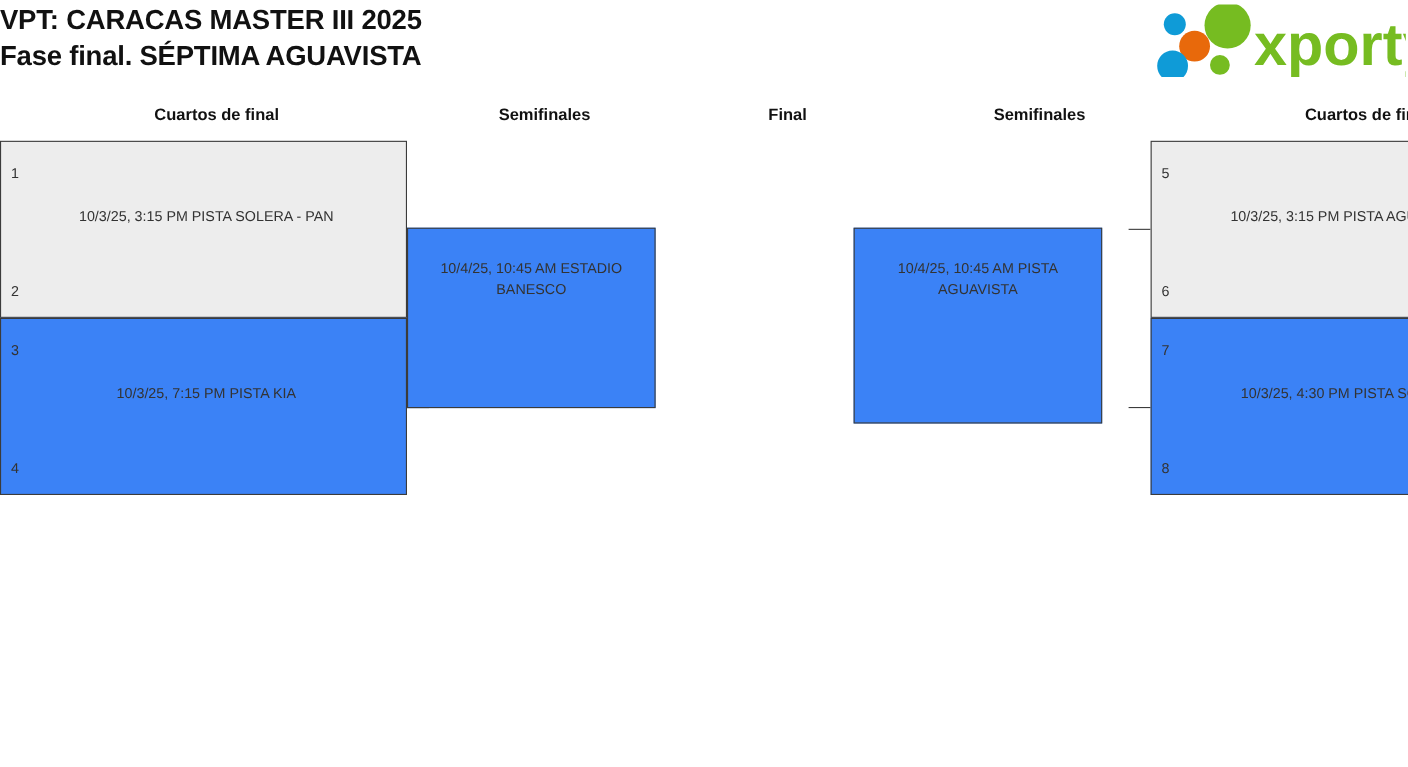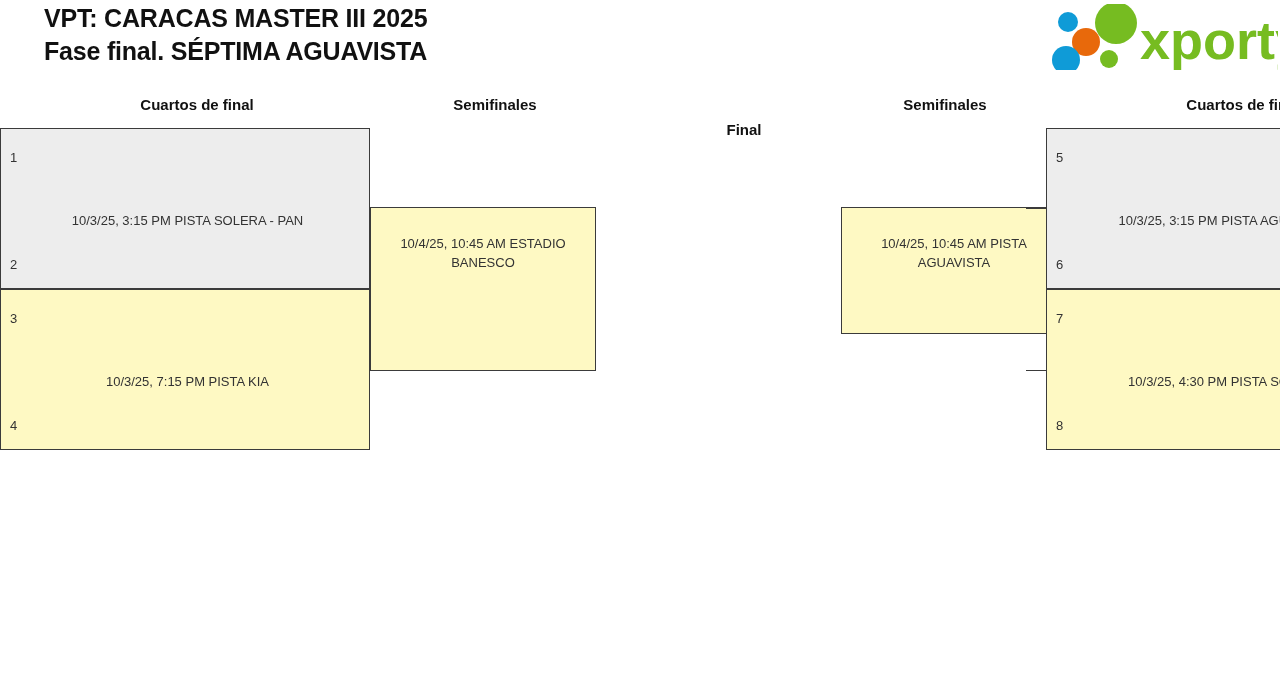--- a/index.html
+++ b/index.html
@@ -24,21 +24,21 @@
   .title-block {
     position: absolute;
     left: 0; top: 2px;
     font-size: 25px;
     font-weight: 700;
     line-height: 33px;
     letter-spacing: -0.2px;
     color: #111111;
     white-space: nowrap;
   }
-  .title-line { display: block; padding-left: 44px; }
+  .title-line { display: block; }
 
   
   .logo {
     position: absolute;
     right: 2px; top: 4px;
     width: 230px; height: 66px;
   }
   .logo svg { display: block; }
 
   
@@ -56,21 +56,21 @@
   
   .bracket {
     position: absolute;
     left: 0; top: 0;
     width: 1280px; height: 697px;
   }
 
   .match-box {
     position: absolute;
     border: 1px solid #3b3b3b;
-    background: #fef9c3;
+    background: #3b82f6;
   }
   .match-box.shaded { background: #ededed; }
 
   .seed {
     position: absolute;
     left: 9px;
     font-size: 13px;
     color: #333333;
     line-height: 14px;
   }
@@ -79,21 +79,21 @@
 
   .match-label {
     position: absolute;
     left: 0; right: 0;
     text-align: center;
     font-size: 13px;
     line-height: 19px;
     color: #333333;
     padding: 0 10px;
   }
-  .match-label.mid { top: 82px; padding-left: 15px; }
+  .match-label.mid { top: 58px; padding-left: 15px; }
   .match-label.upper { top: 26px; }
 
   
   .match-box.clip-right .match-label {
     right: auto;
     width: 352px;
     white-space: nowrap;
     overflow: visible;
   }
 
@@ -133,21 +133,21 @@
       <circle cx="61" cy="55" r="9" fill="#76bc21"></circle>
 
       <text x="92" y="55" font-family="'Liberation Sans', sans-serif" font-size="54" font-weight="700" fill="#76bc21">xporty</text>
     </svg>
   </div>
 
 </div>
 
 <div class="round-header" style="left:0px; width:370px;">Cuartos de final</div>
 <div class="round-header" style="left:370px; width:226px;">Semifinales</div>
-<div class="round-header" style="left:620px; width:224px;margin-top:25px;">Final</div>
+<div class="round-header" style="left:592px; width:224px;">Final</div>
 <div class="round-header" style="left:820px; width:226px;">Semifinales</div>
 <div class="round-header" style="left:1046px; width:370px;">Cuartos de final</div>
 
 <div class="bracket">
 
   <div class="match-box shaded" style="left:0px; top:128px; width:370px; height:161px;">
     <span class="seed top">1</span>
     <span class="seed bottom">2</span>
     <span class="match-label mid">10/3/25, 3:15 PM PISTA SOLERA - PAN</span>
   </div>
@@ -162,21 +162,21 @@
   <div class="conn h" style="left:370px; top:370px; width:20px;"></div>
 
   <div class="match-box" style="left:370px; top:207px; width:226px; height:164px;">
     <span class="match-label upper">10/4/25, 10:45 AM ESTADIO BANESCO</span>
   </div>
 
   <div class="final-match" style="left:596px; top:311px; width:224px;">
     <span></span>
   </div>
 
-  <div class="match-box" style="left:841px; top:207px; width:226px; height:127px;">
+  <div class="match-box" style="left:776px; top:207px; width:226px; height:178px;">
     <span class="match-label upper">10/4/25, 10:45 AM PISTA AGUAVISTA</span>
   </div>
 
   <div class="conn h" style="left:1026px; top:208px; width:20px;"></div>
   <div class="conn h" style="left:1026px; top:370px; width:20px;"></div>
 
   <div class="match-box shaded clip-right" style="left:1046px; top:128px; width:370px; height:161px;">
     <span class="seed top">5</span>
     <span class="seed bottom">6</span>
     <span class="match-label mid">10/3/25, 3:15 PM PISTA AGUAVISTA</span>

